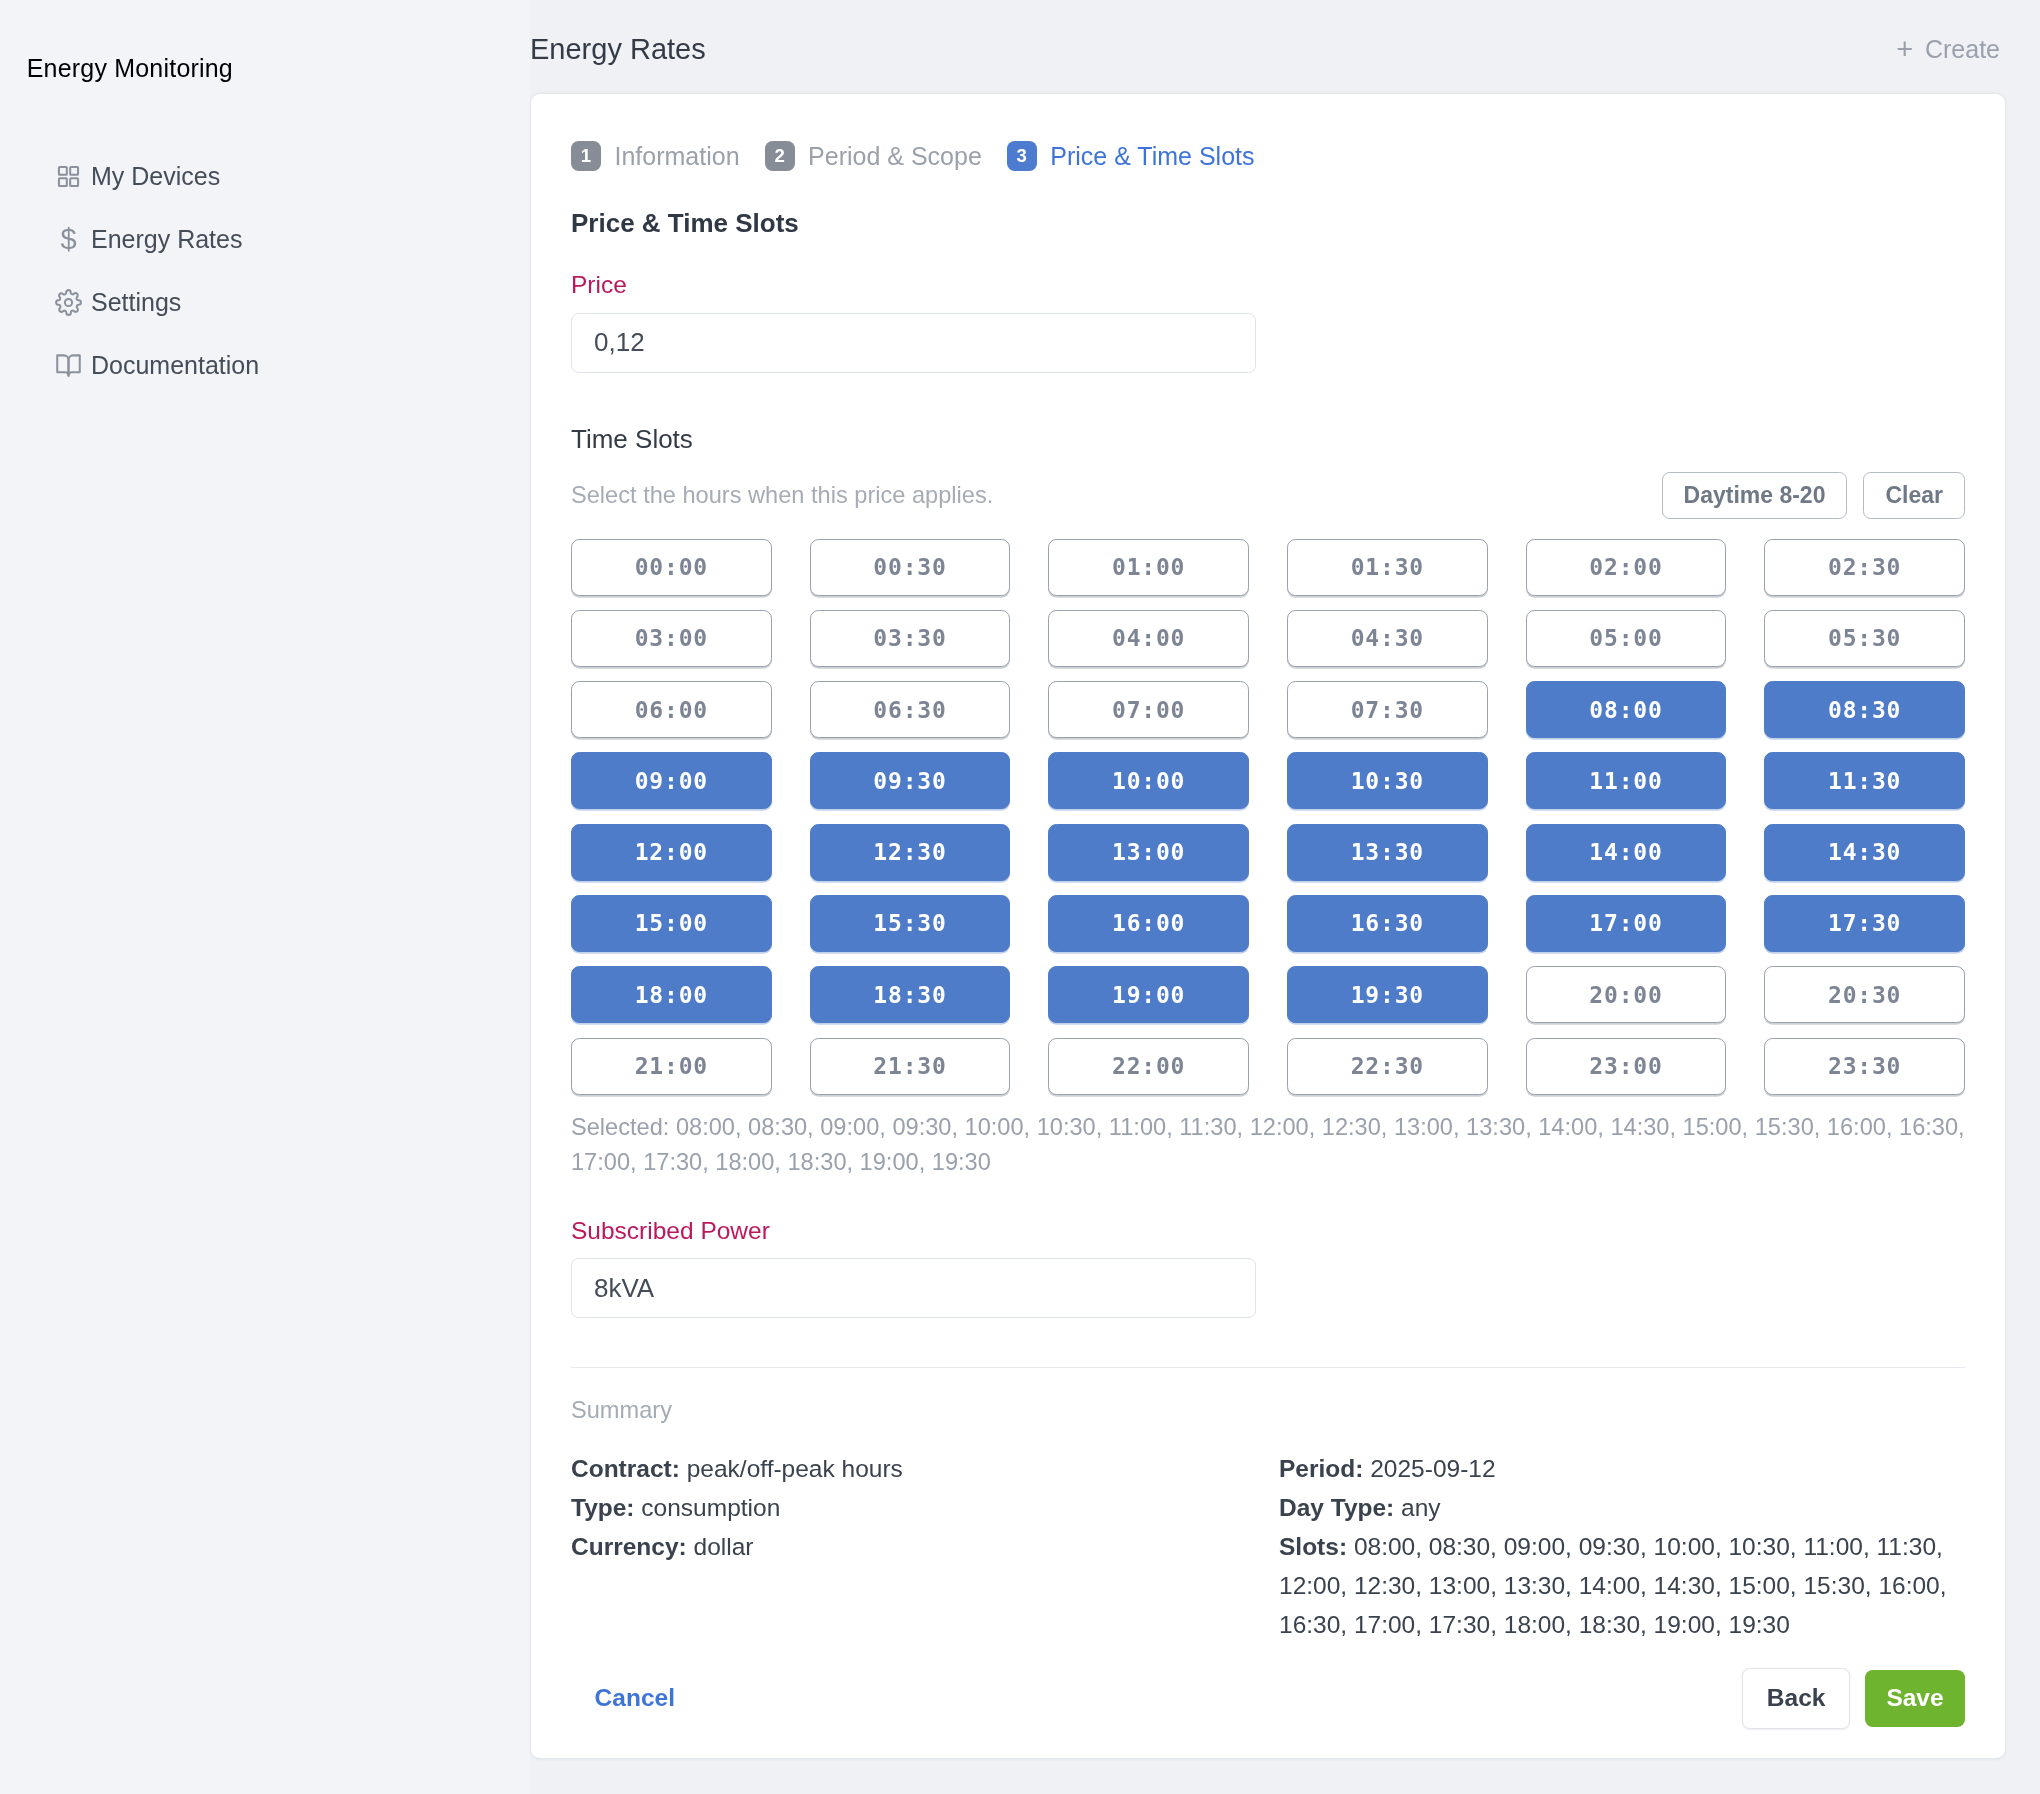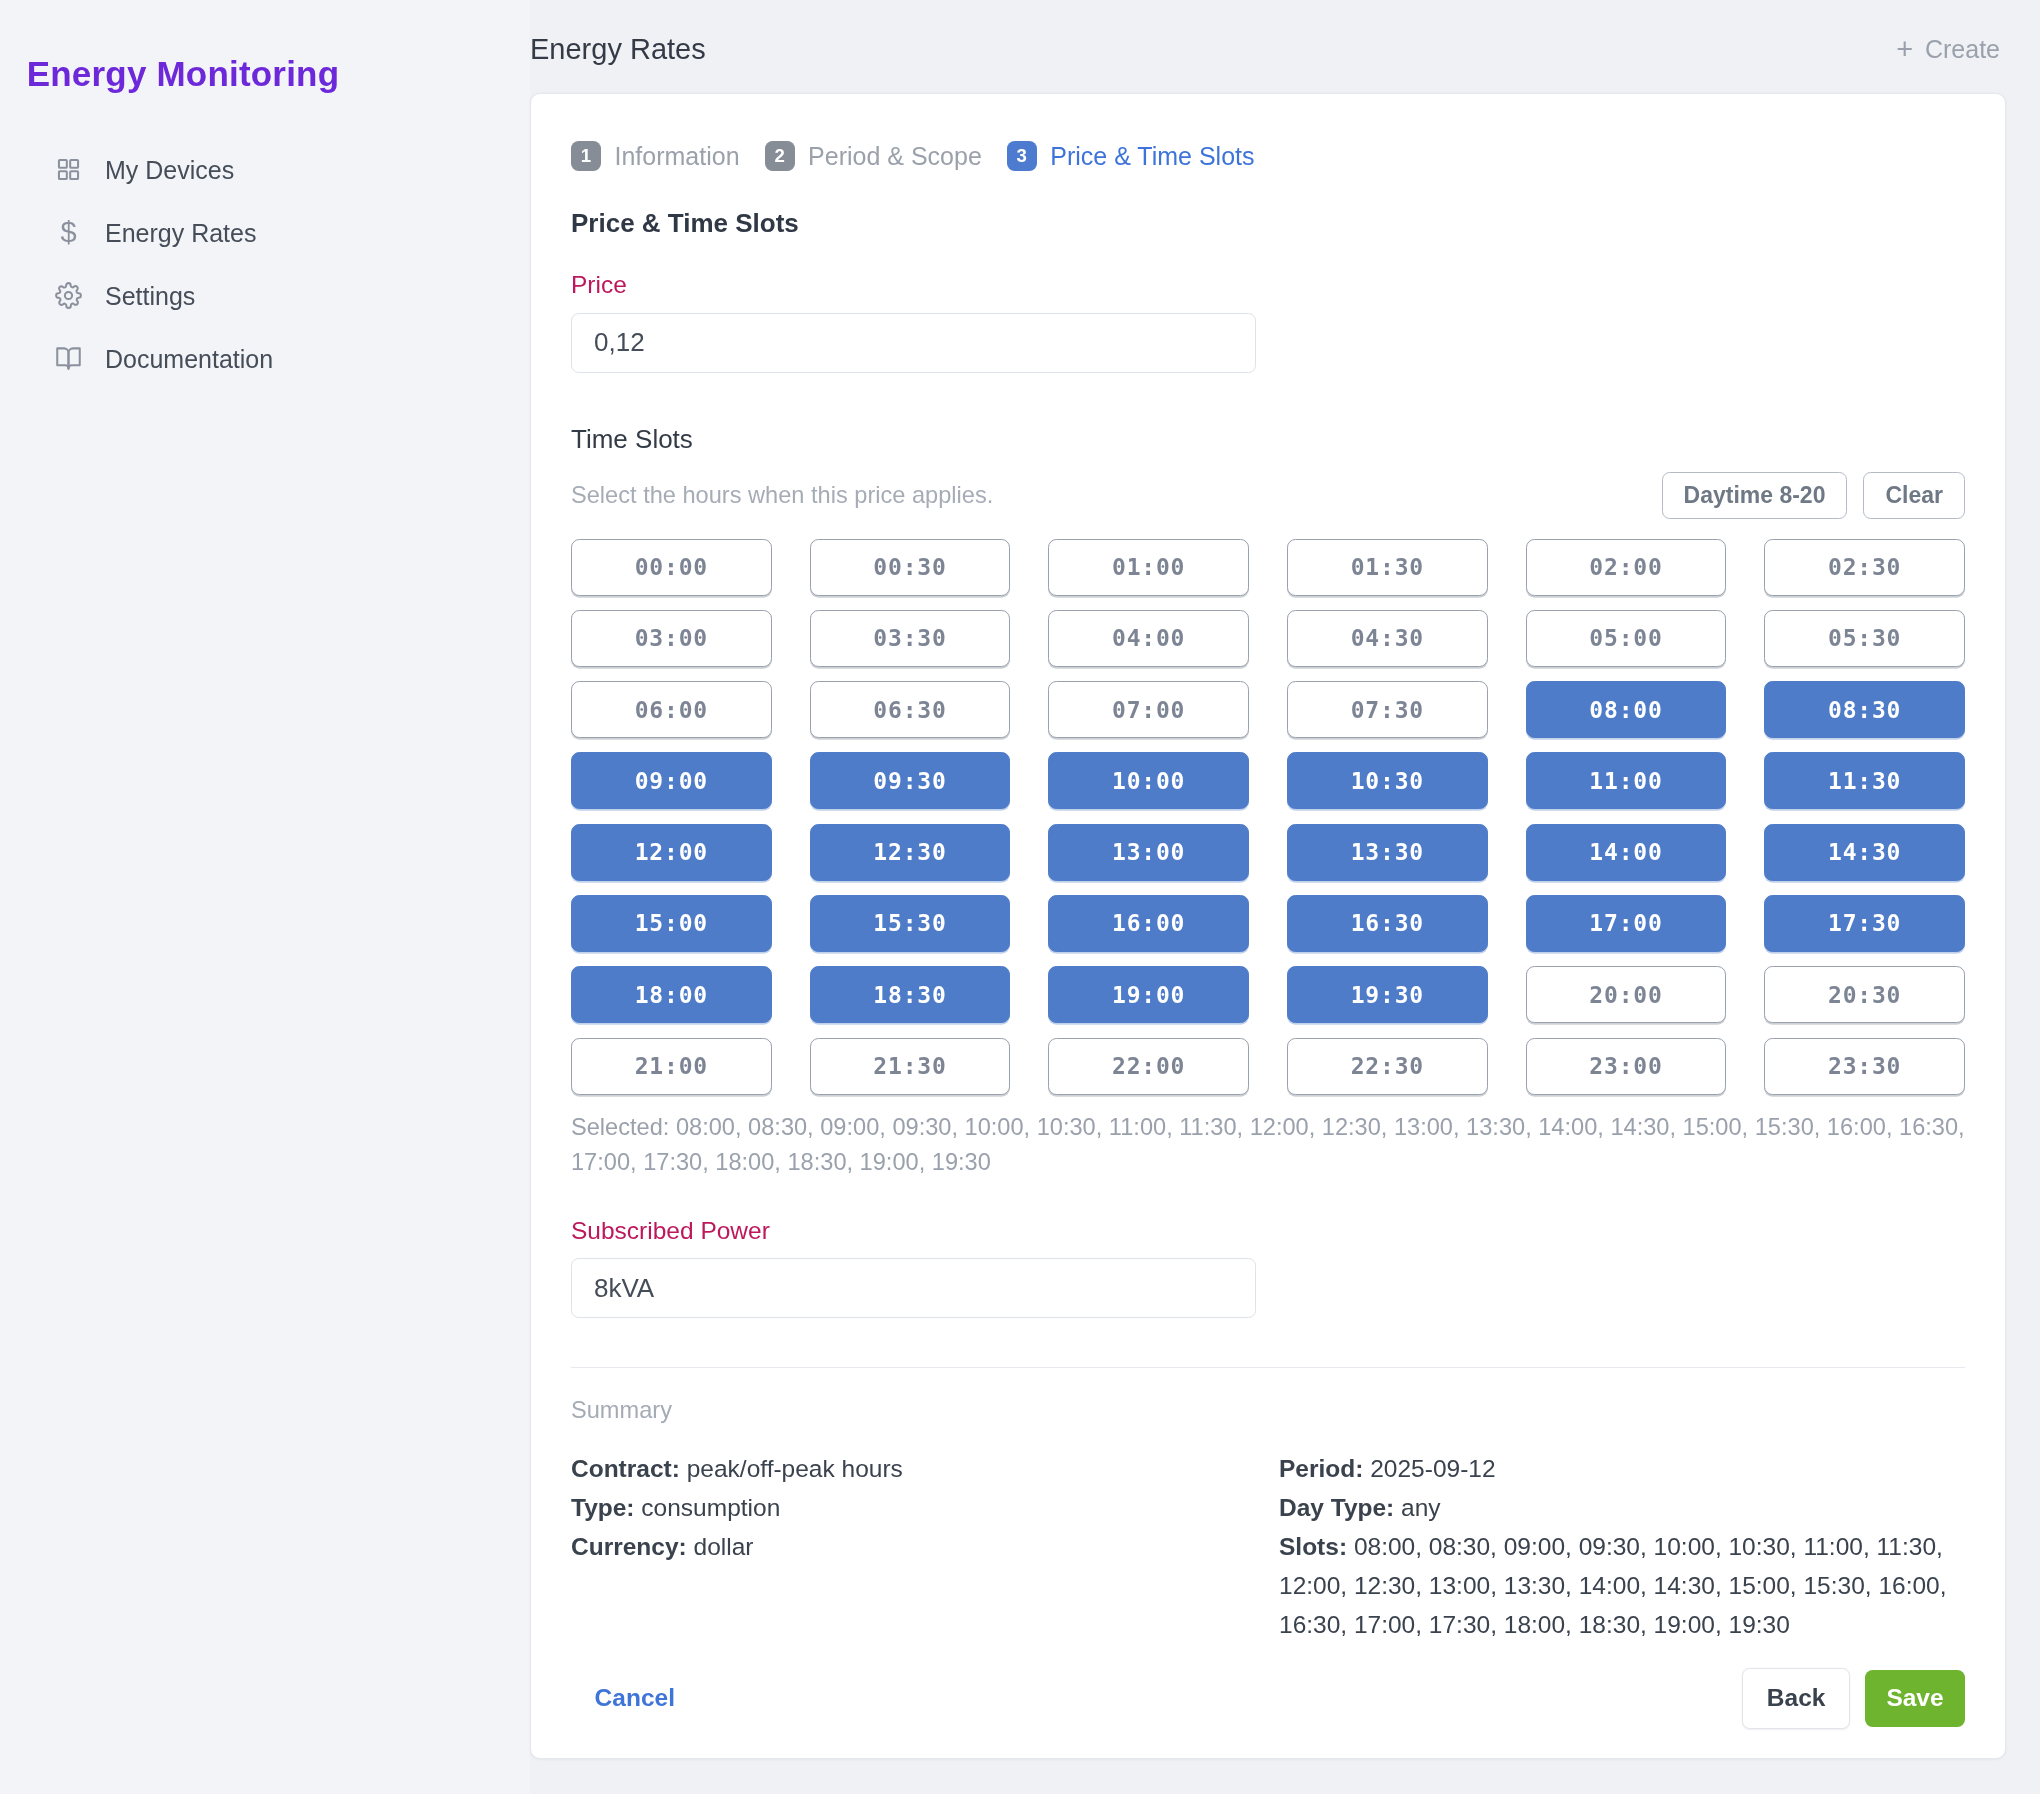--- a/index.html
+++ b/index.html
@@ -11,26 +11,26 @@
     color:#3a424e;
   }
   .layout { display:flex; width:100%; height:100%; }
 
   
   .sidebar {
     width:530px; flex:0 0 530px; height:100%;
     background:#f3f4f8; padding:54px 25px 0 25px;
   }
   .sidebar-title {
-    font-size:35px; font-weight:700; color:#6d28d9; letter-spacing:0.2px;
+    font-size:25px; font-weight:400; color:#000000; letter-spacing:0.2px;
     margin:0 0 62px 1.7px;
   }
   .nav { display:flex; flex-direction:column; }
   .nav-item {
-    display:flex; align-items:flex-start; gap:23px;
+    display:flex; align-items:center; gap:9px;
     height:63px; padding-left:30px; cursor:pointer;
     font-size:25px; color:#454d59;
   }
   .nav-item .icon { width:27px; height:27px; color:#8a919c; display:flex; align-items:center; justify-content:center; flex:0 0 27px; }
   .nav-item .icon svg { width:27px; height:27px; }
   .icon-glyph { font-size:29px; color:#8a919c; line-height:27px; font-weight:400; }
 
   
   .main { flex:1; padding:0 35px 0 0; }
   .main-header {

